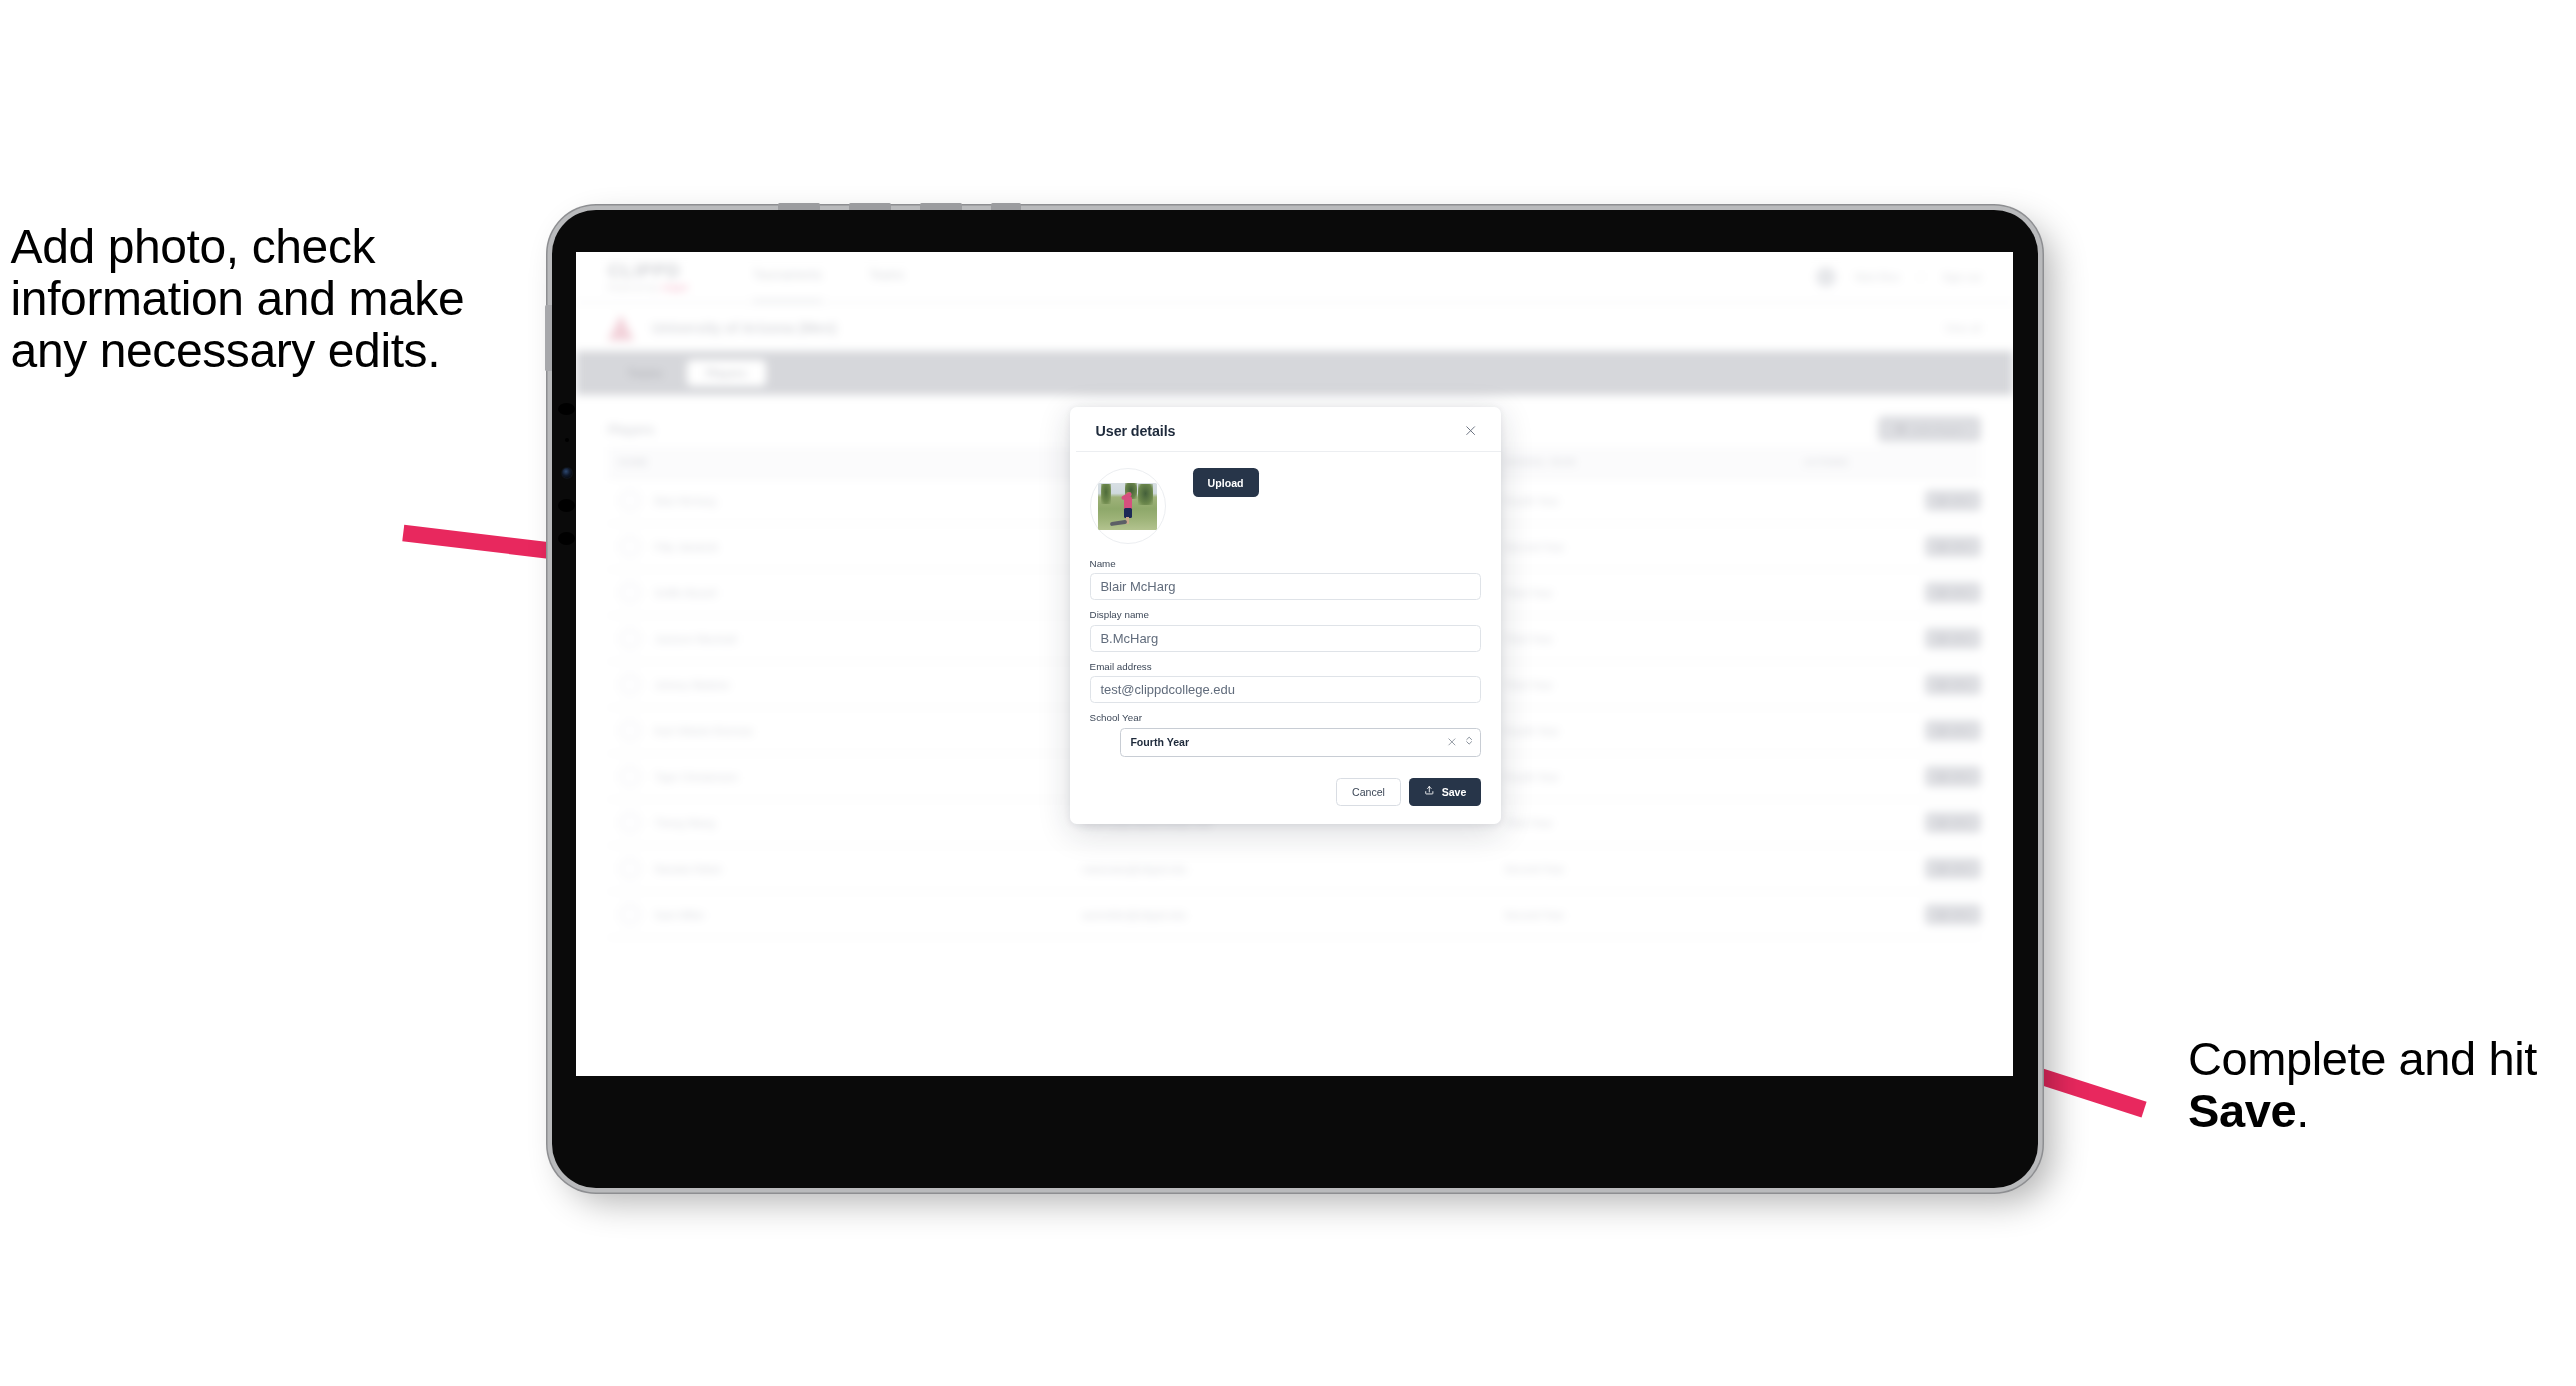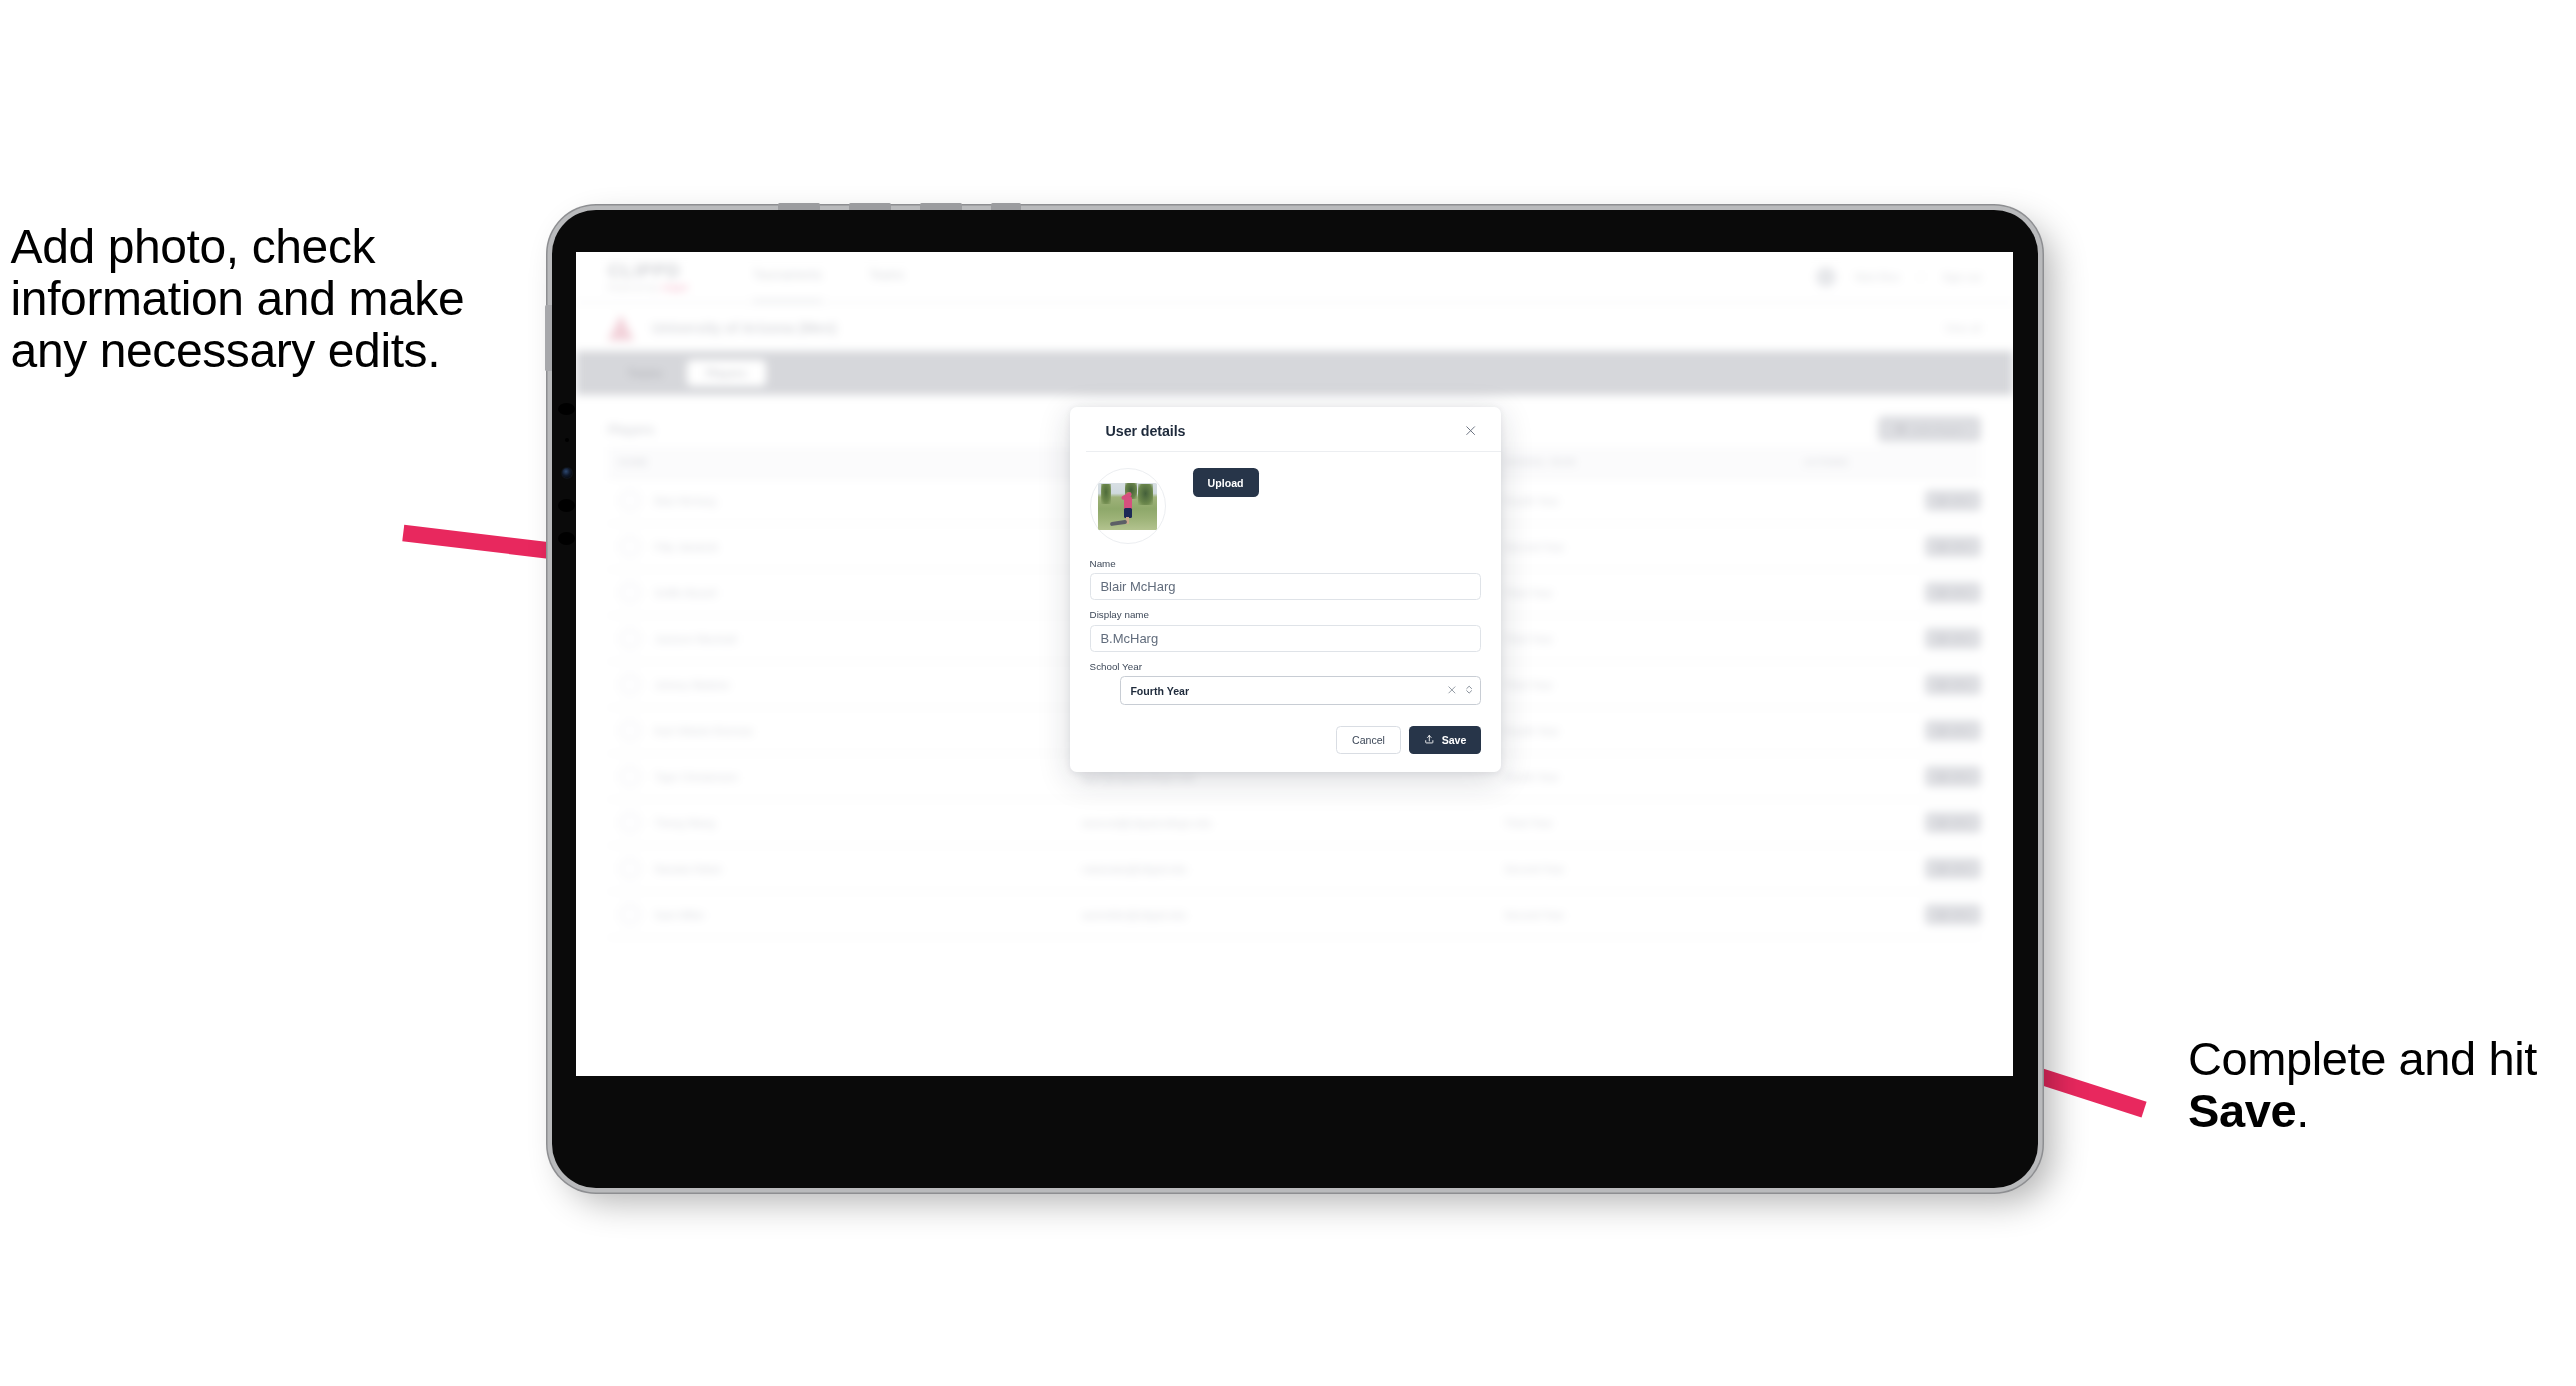--- a/index.html
+++ b/index.html
@@ -346,21 +346,21 @@
     box-shadow: 0 7.5px 33px rgba(25,30,48,0.16), 0 1.5px 7.5px rgba(25,30,48,0.08);
     padding: 0 0 18px 0;
     box-sizing: border-box;
   }
   .modal-head {
     display: flex;
     align-items: flex-start;
     justify-content: space-between;
     padding: 16px 19.6px 9.8px 19.6px;
     border-bottom: 0.8px solid #eceef1;
-    margin: 0 0 0 16px;
+    margin: 0 0 0 6px;
   }
   .modal-title {
     font-size: 14.3px;
     font-weight: 700;
     color: #1e2a3b;
     letter-spacing: -0.1px;
   }
   .modal-close {
     width: 21px; height: 21px;
     display: flex;
@@ -808,20 +808,24 @@
         <div class="field">
           <label class="field-label">Name</label>
           <input class="field-input" type="text" value="Blair McHarg" style="">
         </div>
 
         <div class="field">
           <label class="field-label">Display name</label>
           <input class="field-input" type="text" value="B.McHarg" style="">
         </div>
 
+        <div class="field">
+          <label class="field-label">Email address</label>
+          <input class="field-input" type="text" value="test@clippdcollege.edu" style="">
+        </div>
 
         <div class="field">
           <label class="field-label">School Year</label>
           <div class="select-wrap">
             <div class="select-box">
               <span>Fourth Year</span>
             </div>
             <span class="select-icons">
               <span>
                 <svg width="9.8" height="9.8" viewBox="0 0 16 16" fill="none" aria-hidden="true">

